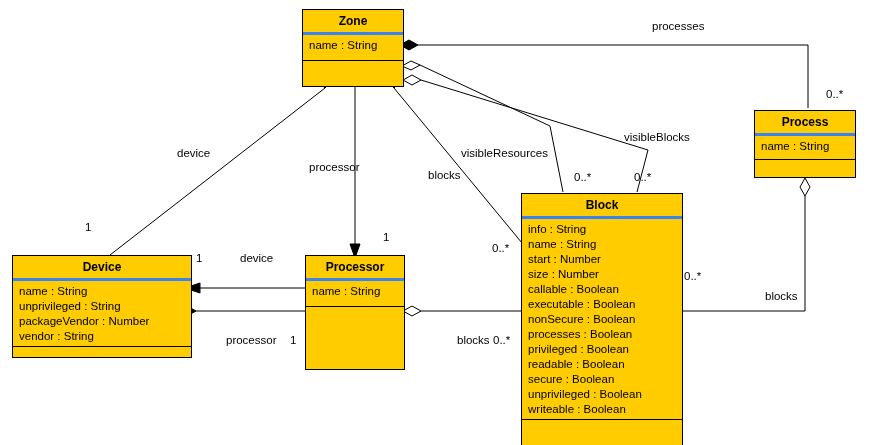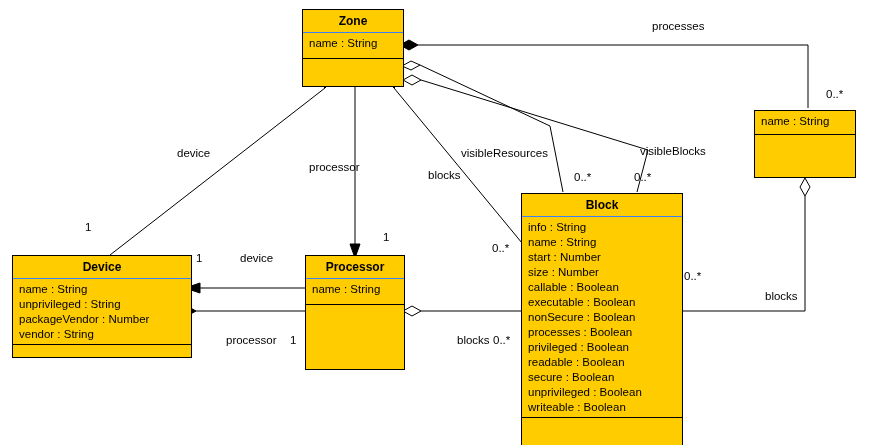--- a/index.html
+++ b/index.html
@@ -27,21 +27,21 @@
     background: #FFCC00;
     border: 1px solid #000000;
     box-sizing: border-box;
     z-index: 5;
   }
   .uml-name {
     text-align: center;
     font-weight: bold;
     font-size: 12px;
     color: #000000;
-    border-bottom: 1px solid #3b82f6;
+    border-bottom: 3px solid #3b82f6;
     box-sizing: border-box;
     line-height: 1;
     padding: 5px 2px 5px 2px;
   }
   .uml-attrs {
     border-bottom: 1px solid #000000;
     box-sizing: border-box;
     padding: 3px 0 3px 6px;
   }
   .uml-attr {
@@ -170,32 +170,33 @@
       <div class="uml-attr">privileged : Boolean</div>
       <div class="uml-attr">readable : Boolean</div>
       <div class="uml-attr">secure : Boolean</div>
       <div class="uml-attr">unprivileged : Boolean</div>
       <div class="uml-attr">writeable : Boolean</div>
     </div>
     <div class="uml-ops"></div>
   </div>
 
   <div class="uml-class" style="left:754px; top:110px; width:102px; height:68px;">
+    <div class="uml-name">Process</div>
     <div class="uml-attrs" style="height:24px;">
       <div class="uml-attr">name : String</div>
     </div>
     <div class="uml-ops"></div>
   </div>
 
   <div class="edge-label" style="left:640px; top:21px;">processes</div>
   <div class="edge-label" style="left:165px; top:148px;">device</div>
   <div class="edge-label" style="left:297px; top:162px;">processor</div>
   <div class="edge-label" style="left:416px; top:170px;">blocks</div>
   <div class="edge-label" style="left:449px; top:148px;">visibleResources</div>
-  <div class="edge-label" style="left:612px; top:146px;margin-left:16px;">visibleBlocks</div>
+  <div class="edge-label" style="left:612px; top:132px;">visibleBlocks</div>
   <div class="edge-label" style="left:228px; top:253px;">device</div>
   <div class="edge-label" style="left:214px; top:335px;">processor</div>
   <div class="edge-label" style="left:445px; top:335px;">blocks</div>
   <div class="edge-label" style="left:753px; top:291px;">blocks</div>
 
   <div class="mult-label" style="left:826px; top:89px;">0..*</div>
   <div class="mult-label" style="left:85px; top:222px;">1</div>
   <div class="mult-label" style="left:383px; top:232px;">1</div>
   <div class="mult-label" style="left:492px; top:243px;">0..*</div>
   <div class="mult-label" style="left:574px; top:172px;">0..*</div>

